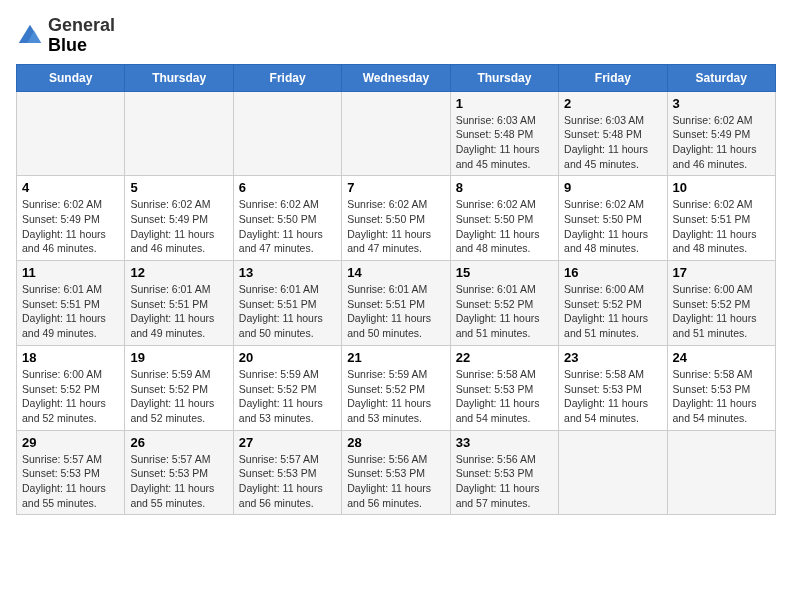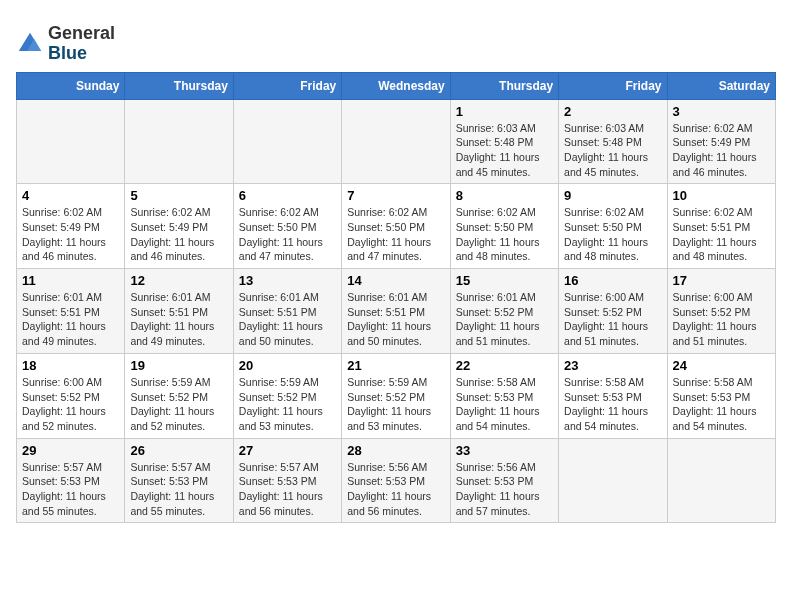--- a/index.html
+++ b/index.html
@@ -8,21 +8,20 @@
       background: #fff;
       width: 792px;
       min-height: 612px;
       padding: 16px;
     }
     .header-area {
       display: flex;
       justify-content: space-between;
       align-items: center;
       margin-bottom: 8px;
-      margin-top: 8px;
     }
     .logo {
       display: flex;
       align-items: center;
       gap: 4px;
     }
     .logo-text {
       font-size: 18px;
       font-weight: bold;
       color: #333;
@@ -45,21 +44,21 @@
       color: #555;
     }
     table {
       width: 100%;
       border-collapse: collapse;
       font-size: 11px;
     }
     thead tr th {
       background-color: #3a78c9;
       color: #fff;
-      text-align: right;
+      text-align: center;
       padding: 6px 5px;
       font-size: 12px;
       border: 1px solid #2a68b9;
     }
     tbody tr td {
       border: 1px solid #ccc;
       padding: 4px 5px;
       vertical-align: top;
       width: 108px;
       min-height: 80px;
@@ -86,21 +85,21 @@
 <body>
 
 <div class="header-area">
   <div class="logo">
     <svg class="logo-icon" viewBox="0 0 40 40">
       <polygon points="20,4 36,30 4,30" fill="#3a78c9"></polygon>
       <polygon points="26,12 36,30 16,30" fill="#5a9ae0" opacity="0.6"></polygon>
     </svg>
     <div class="logo-text">
       <div>General</div>
-      <div style="color:#0c4a6e;">Blue</div>
+      <div style="color:#000000;">Blue</div>
     </div>
   </div>
 </div>
 
 <table>
   <thead>
     <tr>
     <th>Sunday</th>
         <th>Thursday</th>
         <th>Friday</th>

